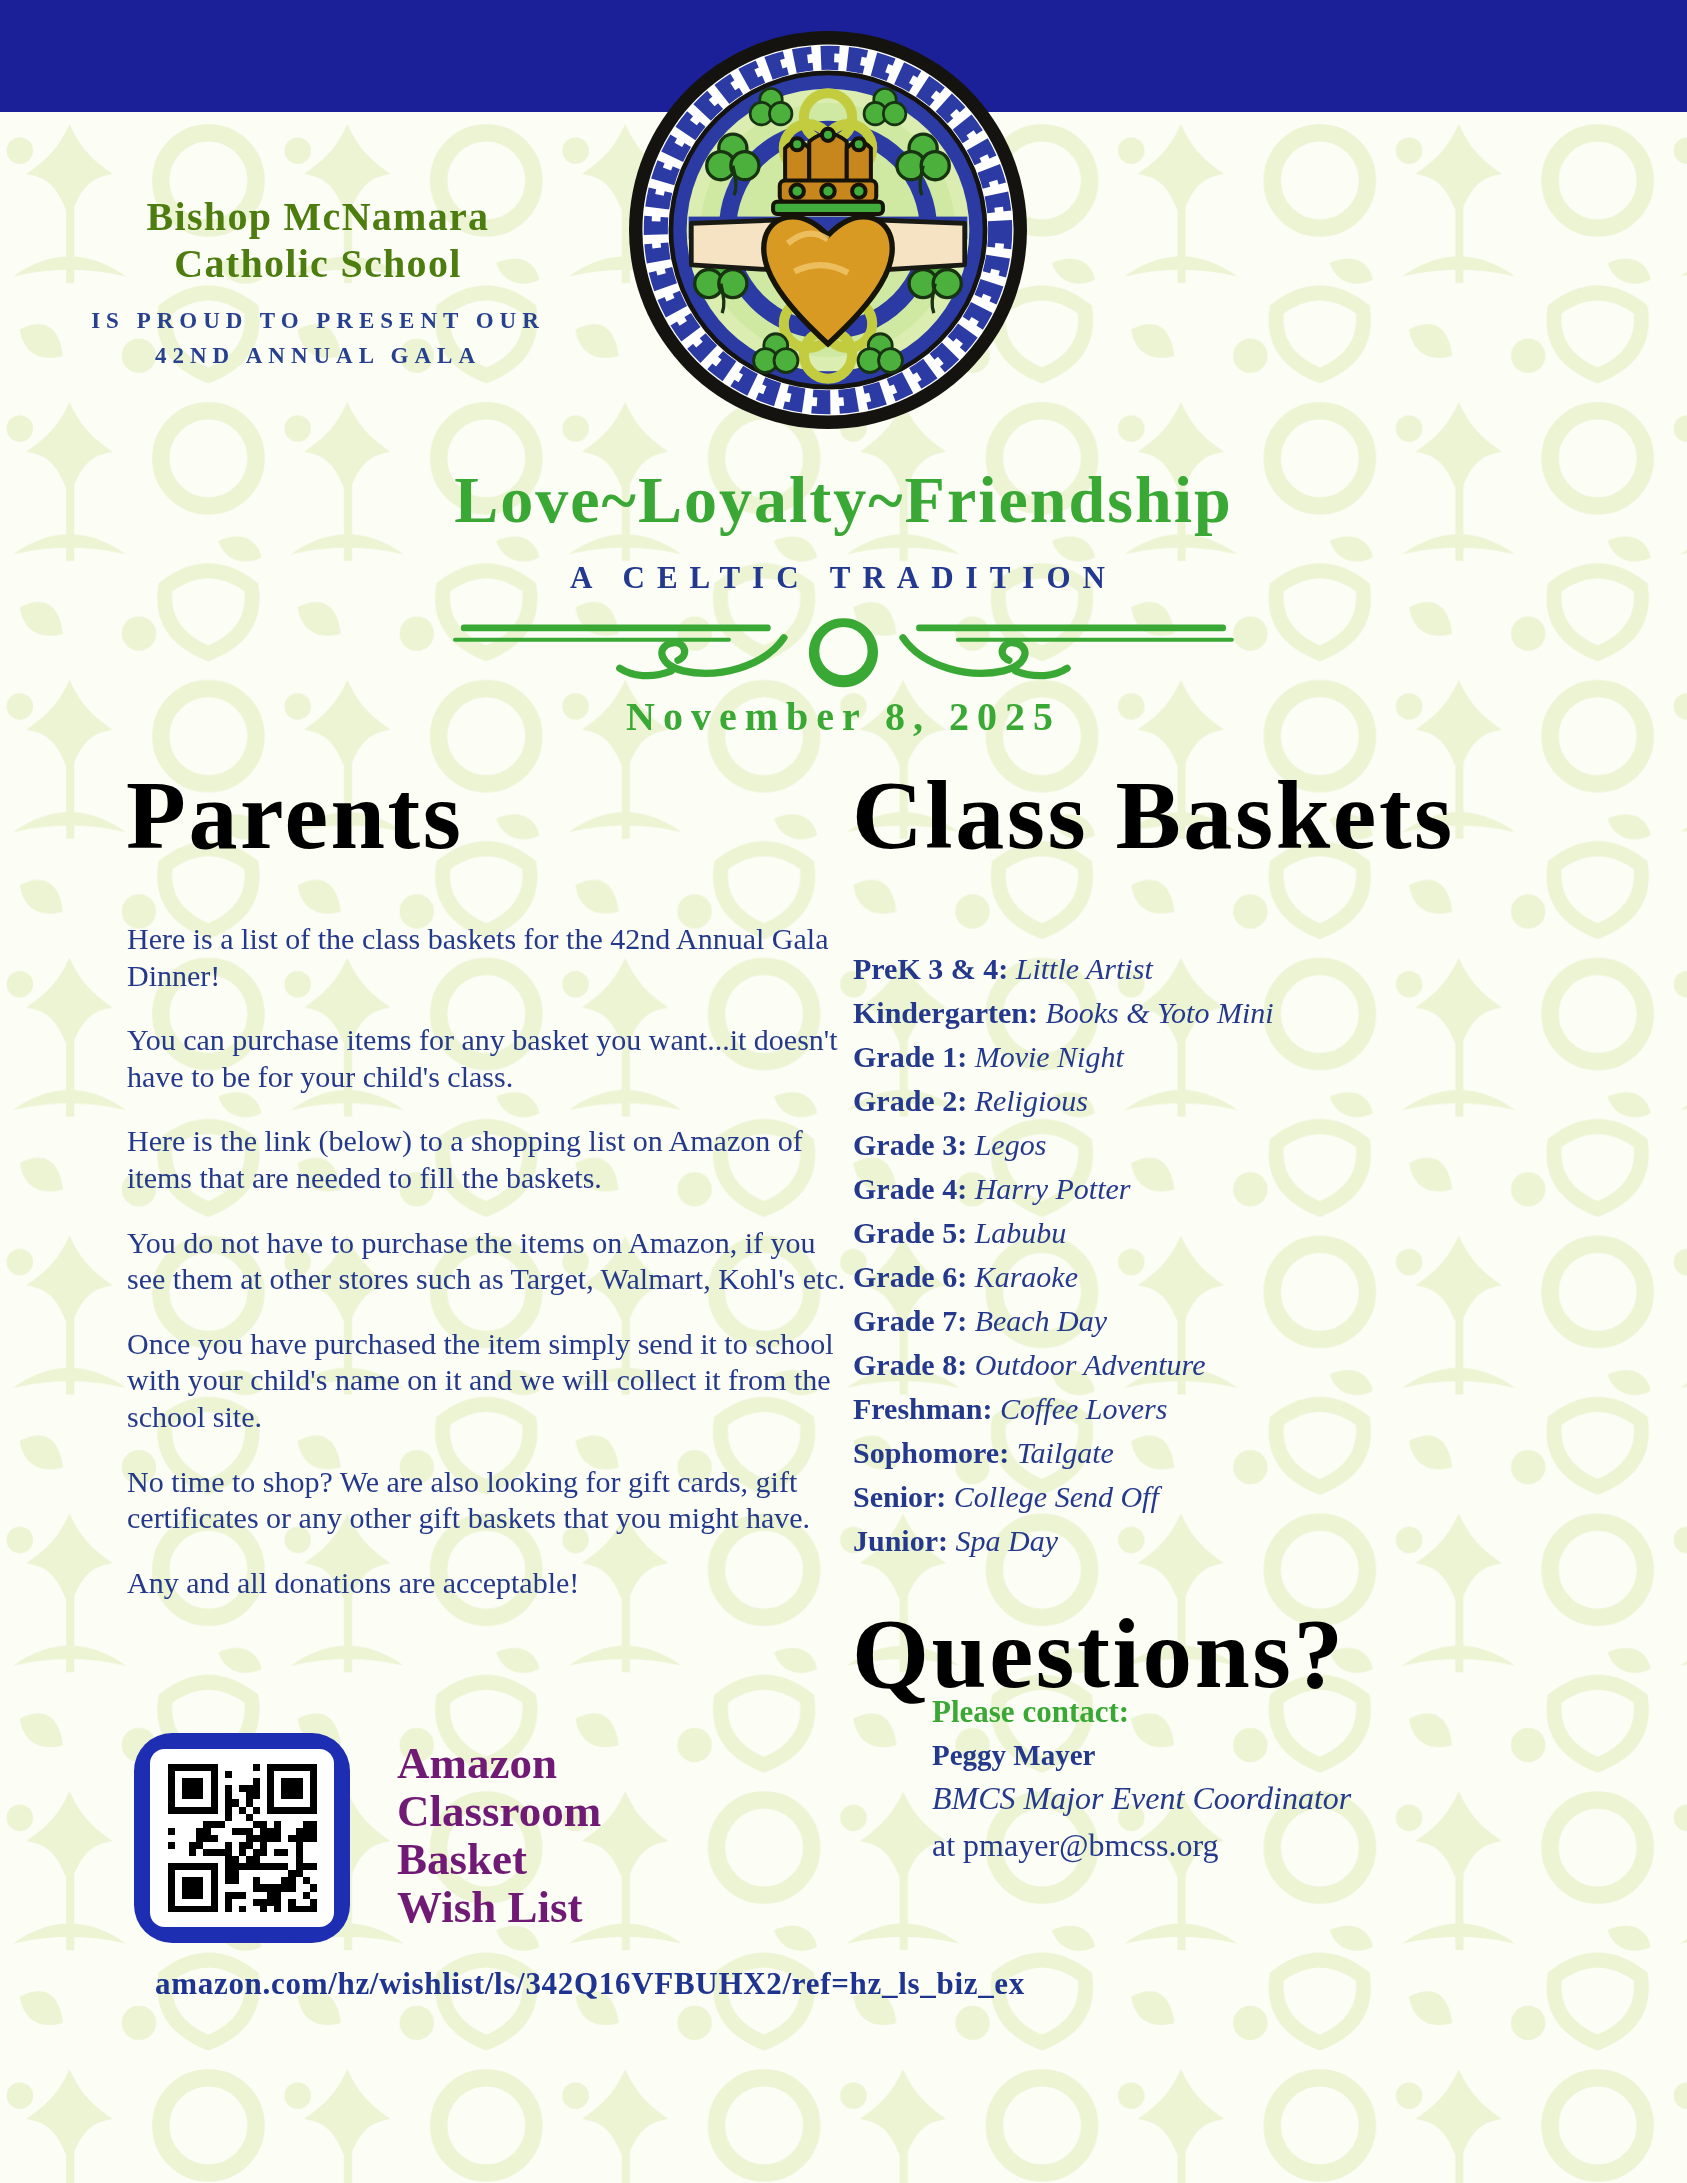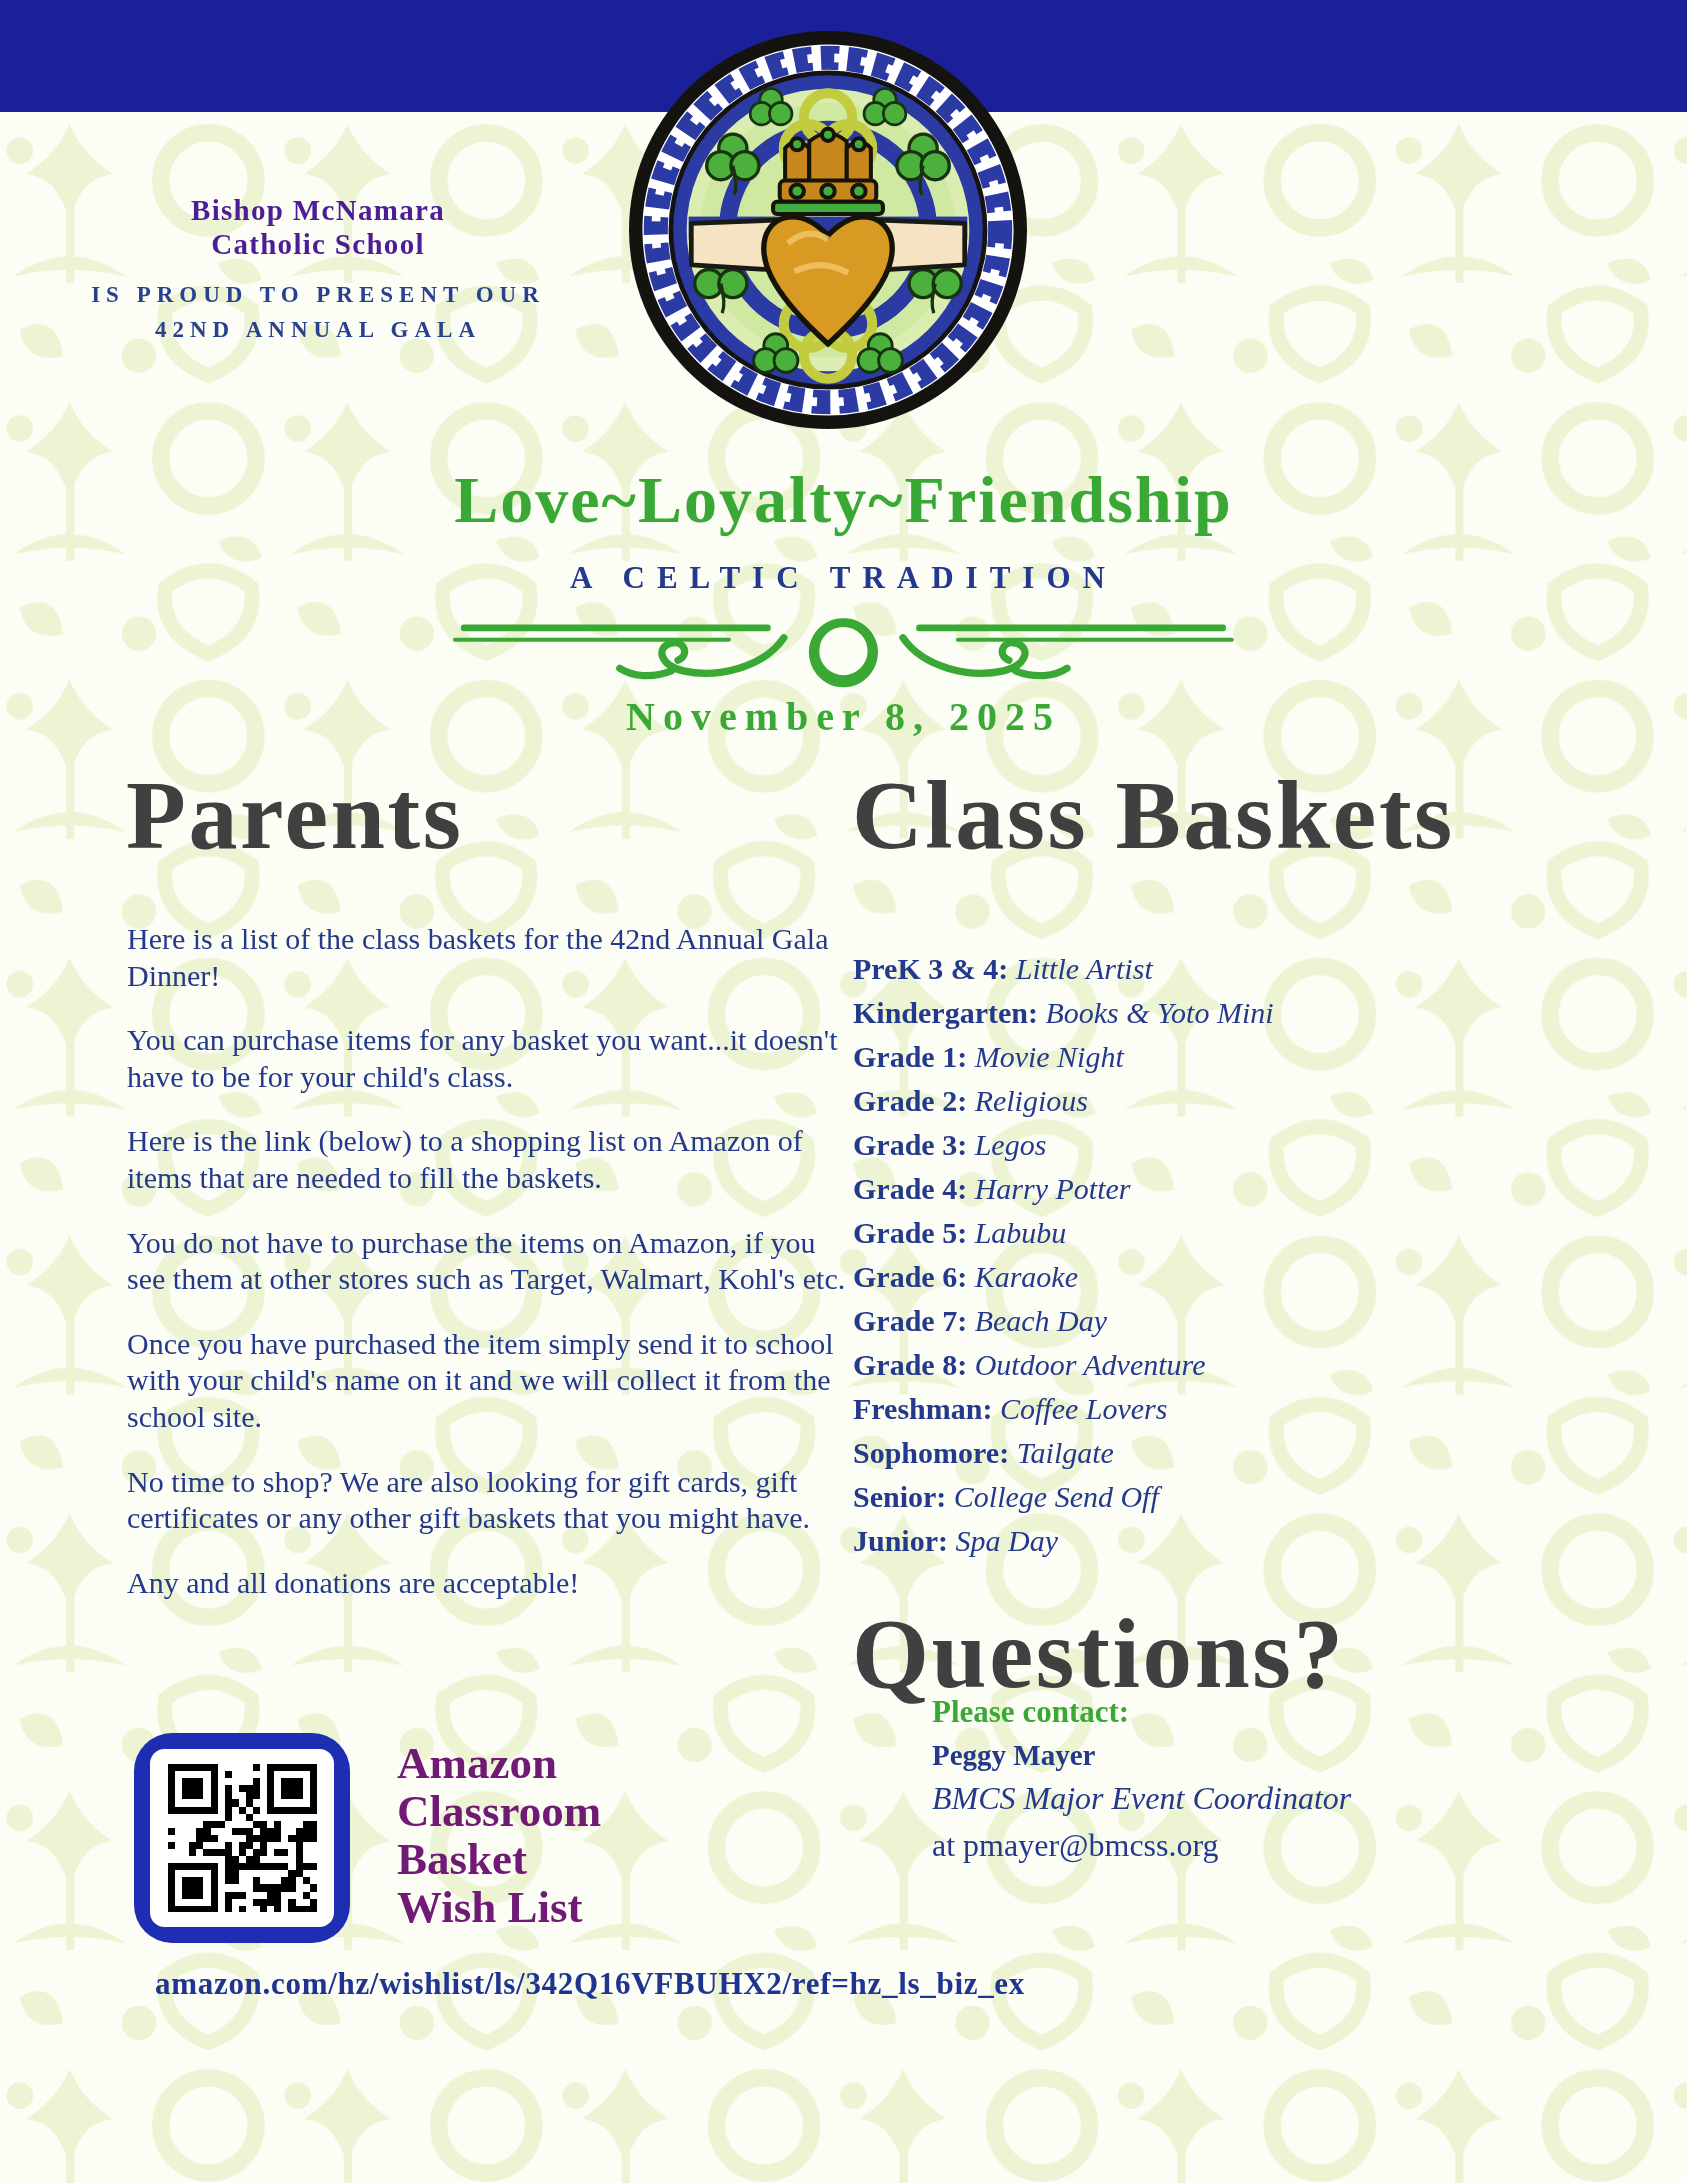--- a/index.html
+++ b/index.html
@@ -10,32 +10,32 @@
     font-family:"Liberation Serif", serif; color:#24398b;
   }
   .bg-pattern { position:absolute; left:0; top:111px; width:1687px; height:2072px; z-index:0; }
   .layer { position:absolute; z-index:1; }
 
   .topbar { left:0; top:0; width:1687px; height:112px; background:#1b2099; }
 
   .logo-wrap { left:627px; top:29px; width:402px; height:402px; z-index:2; }
 
   .school-block { left:73px; top:193px; width:490px; text-align:center; }
-  .school-name { font-size:29px; line-height:1.18; color:#4c1d95; letter-spacing:1.3px; font-weight:bold; }
+  .school-name { font-size:40px; line-height:1.18; color:#4d7c0f; letter-spacing:1.3px; font-weight:bold; }
   .presents { margin-top:17px; font-size:23px; line-height:1.5; color:#27418f; font-weight:bold; letter-spacing:6px; }
 
   .main-title { left:0; top:462px; width:1687px; text-align:center;
     font-size:66px; color:#3aa834; font-weight:bold; letter-spacing:2px; }
   .sub-title { left:0; top:560px; width:1687px; text-align:center;
     font-size:31px; color:#23388f; font-weight:bold; letter-spacing:12px; }
   .divider-wrap { left:453px; top:610px; width:781px; height:81px; }
   .event-date { left:0; top:693px; width:1687px; text-align:center;
     font-size:40px; color:#3aa834; font-weight:bold; letter-spacing:8px; }
 
-  .heading-celtic { font-size:98px; color:#404040; font-weight:bold; letter-spacing:2.6px; line-height:1; }
+  .heading-celtic { font-size:98px; color:#000000; font-weight:bold; letter-spacing:2.6px; line-height:1; }
   .parents-heading { left:126px; top:766px; width:728px; }
   .baskets-heading { left:852px; top:766px; width:794px; }
 
   .parents-body { left:127px; top:921px; width:731px; }
   .parents-body p { font-size:30px; line-height:1.22; margin-bottom:28px; color:#24398b; }
 
   .baskets-list { left:853px; top:947px; width:781px; }
   .baskets-list .row { font-size:30px; line-height:44px; color:#24398b; }
   .baskets-list .lbl { font-weight:bold; }
   .baskets-list .val { font-style:italic; }

